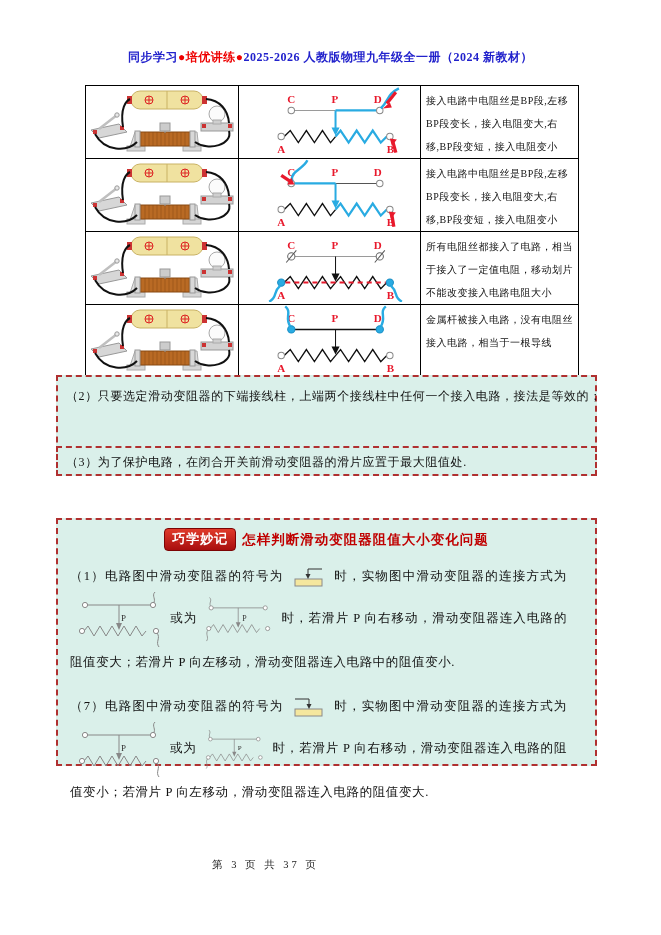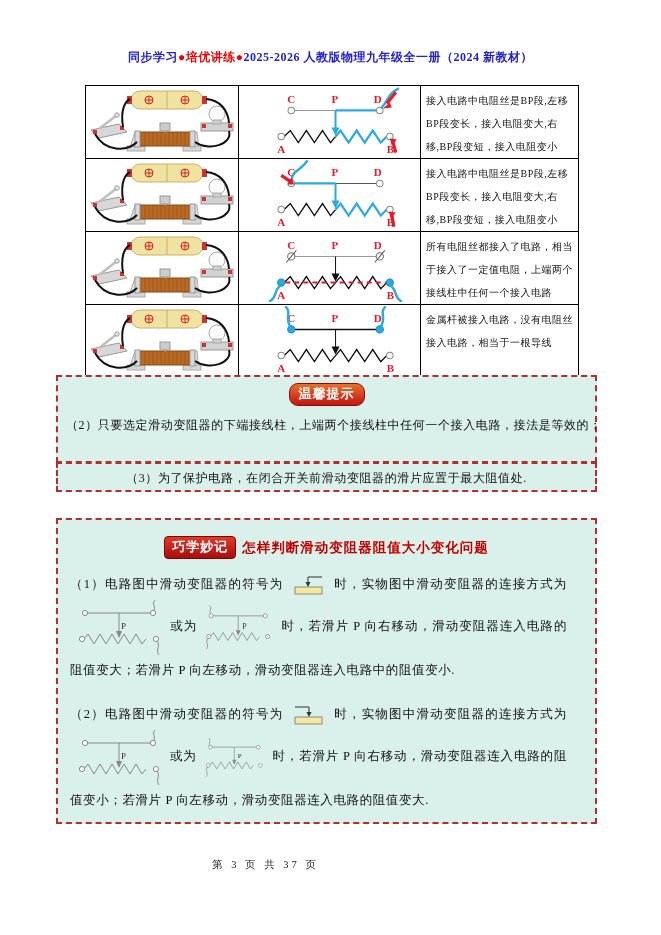--- a/index.html
+++ b/index.html
@@ -18,29 +18,29 @@
   table.conn td{border:1.2px solid #000;padding:0;vertical-align:top;background:#fff;}
   td.c-photo{width:152px;height:70px;}
   td.c-circuit{width:181px;}
   td.c-desc{width:157px;}
   .desc-text{font-size:10px;line-height:23px;padding:3px 4px 0 5px;letter-spacing:.5px;}
   td.c-photo svg, td.c-circuit svg{display:block;}
   
   .tipbox{position:absolute;left:56px;width:541px;background:#daf0ea;
     border:2px dashed #b03030;box-sizing:border-box;}
   .tips1{top:375px;height:88px;padding:4px 8px 0 8px;}
-  .tips2{top:462px;height:30px;padding:4px 8px 0 8px;text-align:center;}
+  .tips2{top:446px;height:30px;padding:4px 8px 0 8px;}
   .badge-row{text-align:center;margin:2px 0 4px 0;}
   .badge-warm{display:inline-block;background:linear-gradient(#e8702d,#c41414);
     color:#fff;font-weight:bold;font-size:13px;padding:1px 9px 2px 9px;border-radius:9px;
     border:1px solid #8a0c0c;letter-spacing:1px;}
   .tip-line{font-size:12px;line-height:30px;letter-spacing:.6px;white-space:nowrap;}
   .tips2 .tip-line{line-height:20px;}
   
-  .mnemonic{top:518px;height:306px;padding:14px 12px 0 12px;}
+  .mnemonic{top:518px;height:248px;padding:6px 12px 0 12px;}
   .badge-red{display:inline-block;background:linear-gradient(#e03a2a,#a80e0e);
     color:#fff;font-weight:bold;font-size:13px;padding:1px 7px 2px 7px;border-radius:4px;
     border:1px solid #7c0404;letter-spacing:1px;vertical-align:middle;}
   .mn-title{color:#c00000;font-weight:bold;font-size:13.5px;letter-spacing:1px;
     vertical-align:middle;margin-left:2px;}
   .mn-p{font-size:12.5px;line-height:30px;letter-spacing:.6px;margin:10px 16px 14px 0;text-align:justify;}
   .mn-p .inline-svg{vertical-align:middle;margin:0 3px;}
   
   .footer{position:absolute;top:858px;left:0;width:531px;text-align:center;
     font-size:10.5px;letter-spacing:3px;color:#222;}
@@ -233,21 +233,21 @@
           <line x1="46" y1="50" x2="146" y2="50" stroke="#e8192c" stroke-width="2" stroke-dasharray="5,4"></line>
           <circle cx="42" cy="50" r="3.6" fill="#29abe2" stroke="#1b8ec4"></circle>
           <circle cx="150" cy="50" r="3.6" fill="#29abe2" stroke="#1b8ec4"></circle>
           <path d="M41,53 C33,60 39,64 30,69" fill="none" stroke="#29abe2" stroke-width="2.4"></path>
           <path d="M151,53 C159,60 153,64 162,69" fill="none" stroke="#29abe2" stroke-width="2.4"></path>
           <text x="38" y="66" font-size="11" font-weight="bold" fill="#e8192c">A</text>
           <text x="147" y="66" font-size="11" font-weight="bold" fill="#e8192c">B</text>
         </svg>
       </td>
       <td class="c-desc">
-        <div class="desc-text">所有电阻丝都接入了电路，相当于接入了一定值电阻，上端两个接线柱中任何一个接入电路</div>
+        <div class="desc-text">所有电阻丝都接入了电路，相当于接入了一定值电阻，移动划片不能改变接入电路电阻大小</div>
       </td>
     </tr>
 
     <tr>
       <td class="c-photo">
         <svg width="152" height="70">
               <use href="#sym-device" x="1" y="0" width="150" height="69"></use>
             </svg>
       </td>
       <td class="c-circuit">
@@ -270,23 +270,20 @@
         </svg>
       </td>
       <td class="c-desc">
         <div class="desc-text">金属杆被接入电路，没有电阻丝接入电路，相当于一根导线</div>
       </td>
     </tr>
   </tbody>
     </table>
 
   <div class="tipbox tips1">
-    <div class="badge-row">
-      <span class="badge-warm">温馨提示</span>
-    </div>
     <div class="tip-line">（2）只要选定滑动变阻器的下端接线柱，上端两个接线柱中任何一个接入电路，接法是等效的；</div>
   </div>
   <div class="tipbox tips2">
     <div class="tip-line">（3）为了保护电路，在闭合开关前滑动变阻器的滑片应置于最大阻值处.</div>
   </div>
 
   <div class="tipbox mnemonic">
     <div class="badge-row">
       <span class="badge-red">巧学妙记</span>
       <span class="mn-title">怎样判断滑动变阻器阻值大小变化问题</span>
@@ -302,21 +299,21 @@
           <text x="48" y="30" font-size="9" fill="#333">P</text>
         </svg>
       <span>或为</span>
       <svg class="inline-svg" width="70" height="48" viewBox="0 0 88 56">
           <use href="#conn-a"></use>
           <text x="48" y="30" font-size="10" fill="#333">P</text>
         </svg>
       <span>时，若滑片 P 向右移动，滑动变阻器连入电路的阻值变大；若滑片 P 向左移动，滑动变阻器连入电路中的阻值变小.</span>
     </p>
     <p class="mn-p">
-      <span>（2）电路图中滑动变阻器的符号为</span>
+      <span>（7）电路图中滑动变阻器的符号为</span>
       <svg class="inline-svg" width="36" height="22">
           <use href="#rh-sym2"></use>
         </svg>
       <span>时，实物图中滑动变阻器的连接方式为</span>
       <svg class="inline-svg" width="90" height="56">
           <use href="#conn-b"></use>
           <text x="48" y="30" font-size="9" fill="#333">P</text>
         </svg>
       <span>或为</span>
       <svg class="inline-svg" width="62" height="44" viewBox="0 0 88 56">

